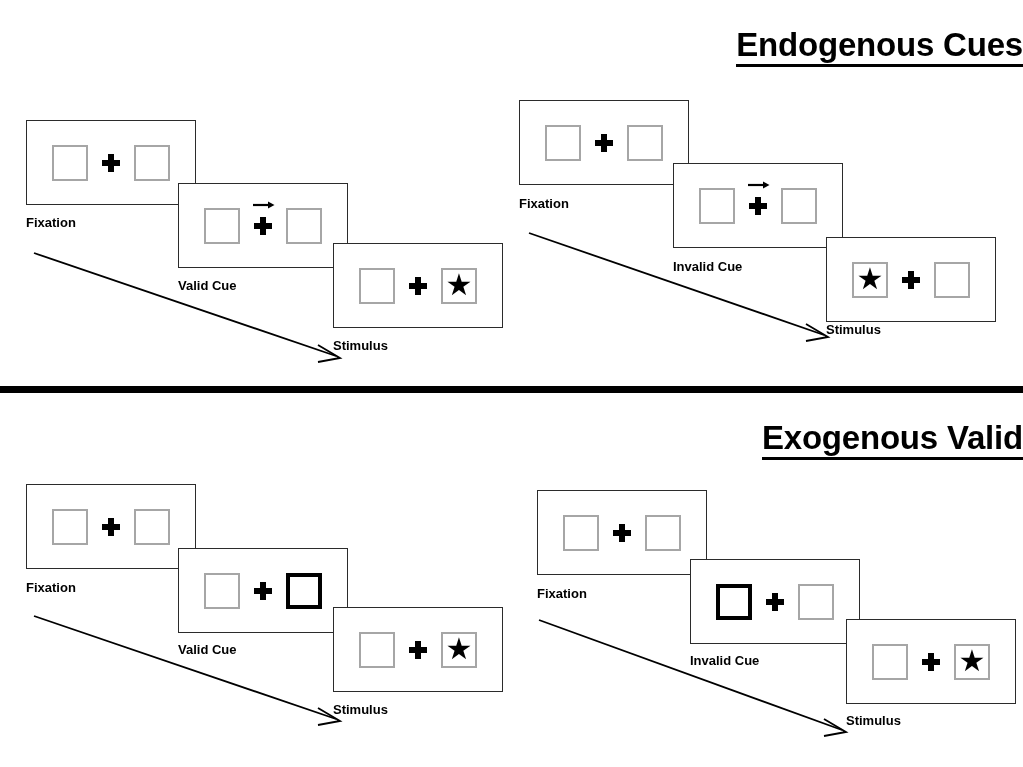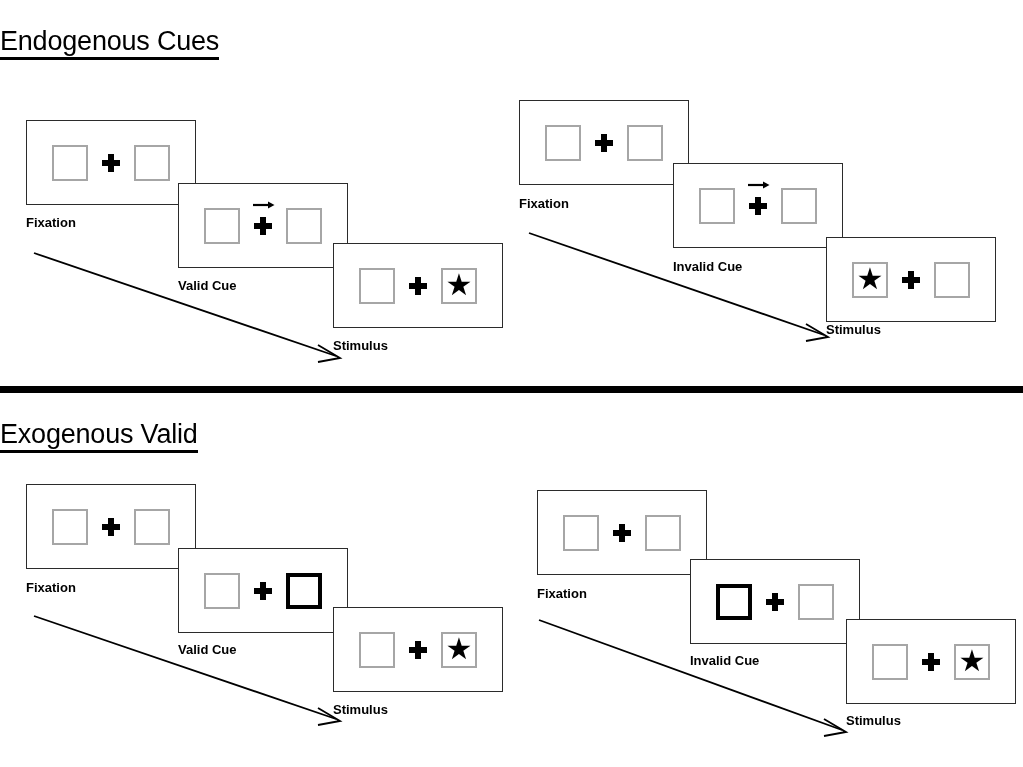--- a/index.html
+++ b/index.html
@@ -18,23 +18,23 @@
     height: 767px;
     background: #ffffff;
     overflow: hidden;
   }
 
   
   .section-title {
     position: absolute;
     width: 100%;
     left: 0;
-    text-align: left;
-    font-size: 27px;
-    font-weight: normal;
+    text-align: right;
+    font-size: 33px;
+    font-weight: bold;
     letter-spacing: -0.2px;
   }
   .section-title span {
     border-bottom: 3px solid #000;
     padding-bottom: 1px;
   }
 
   
   .divider {
     position: absolute;

